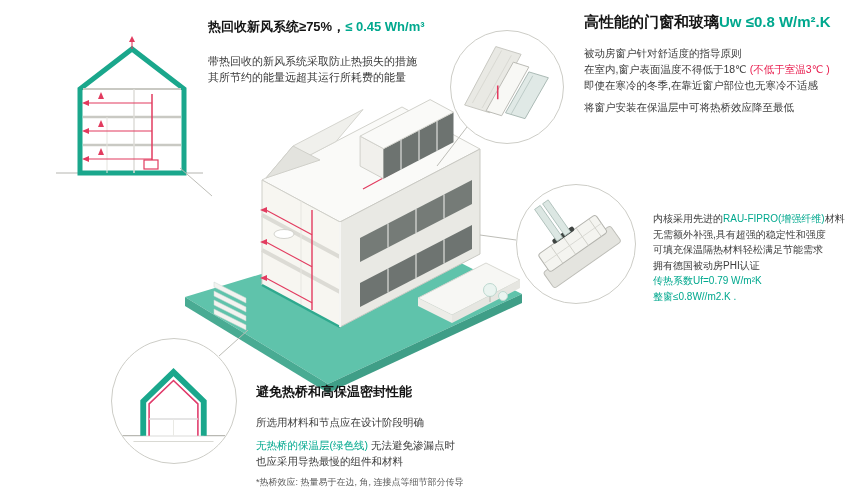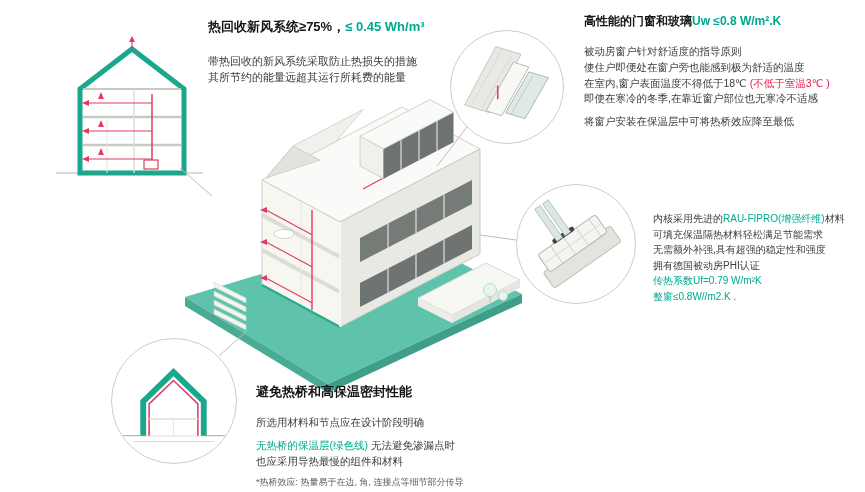--- a/index.html
+++ b/index.html
@@ -182,37 +182,36 @@
     <div class="title">
       <span>热回收新风系统≥75%，</span><span class="g">≤ 0.45 Wh/m³</span>
     </div>
     <div class="body11">
       <div>带热回收的新风系统采取防止热损失的措施</div>
       <div>其所节约的能量远超其运行所耗费的能量</div>
     </div>
   </div>
 
   <div class="txt" style="left:584px;top:13px;width:278px">
-    <div class="title" style="font-size:12px">
+    <div class="title" style="font-size:15px">
       <span>高性能的门窗和玻璃</span><span class="g">Uw ≤0.8 W/m².K</span>
     </div>
     <div class="body10">
       <div>被动房窗户针对舒适度的指导原则</div>
-      <div>使住户即便处在窗户旁也能感到极为舒适的温度</div>
       <div><span>在室内,窗户表面温度不得低于18℃ </span><span class="r">(不低于室温3℃ )</span></div>
       <div>即使在寒冷的冬季,在靠近窗户部位也无寒冷不适感</div>
       <div class="gap7"></div>
       <div>将窗户安装在保温层中可将热桥效应降至最低</div>
     </div>
   </div>
 
   <div class="txt prof" style="left:653px;top:211px;width:212px">
     <div class="nowrap"><span>内核采用先进的</span><span class="g bold">RAU-FIPRO(增强纤维)</span><span>材料</span></div>
+    <div>无需额外补强,具有超强的稳定性和强度</div>
     <div>可填充保温隔热材料轻松满足节能需求</div>
-    <div>无需额外补强,具有超强的稳定性和强度</div>
     <div>拥有德国被动房PHI认证</div>
     <div class="g bold">传热系数Uf=0.79 W/m²K</div>
     <div class="g bold">整窗≤0.8W//m2.K .</div>
   </div>
 
   <div class="txt" style="left:256px;top:383px;width:320px">
     <div class="title">避免热桥和高保温密封性能</div>
     <div class="body10">
       <div>所选用材料和节点应在设计阶段明确</div>
       <div class="gap7"></div>

